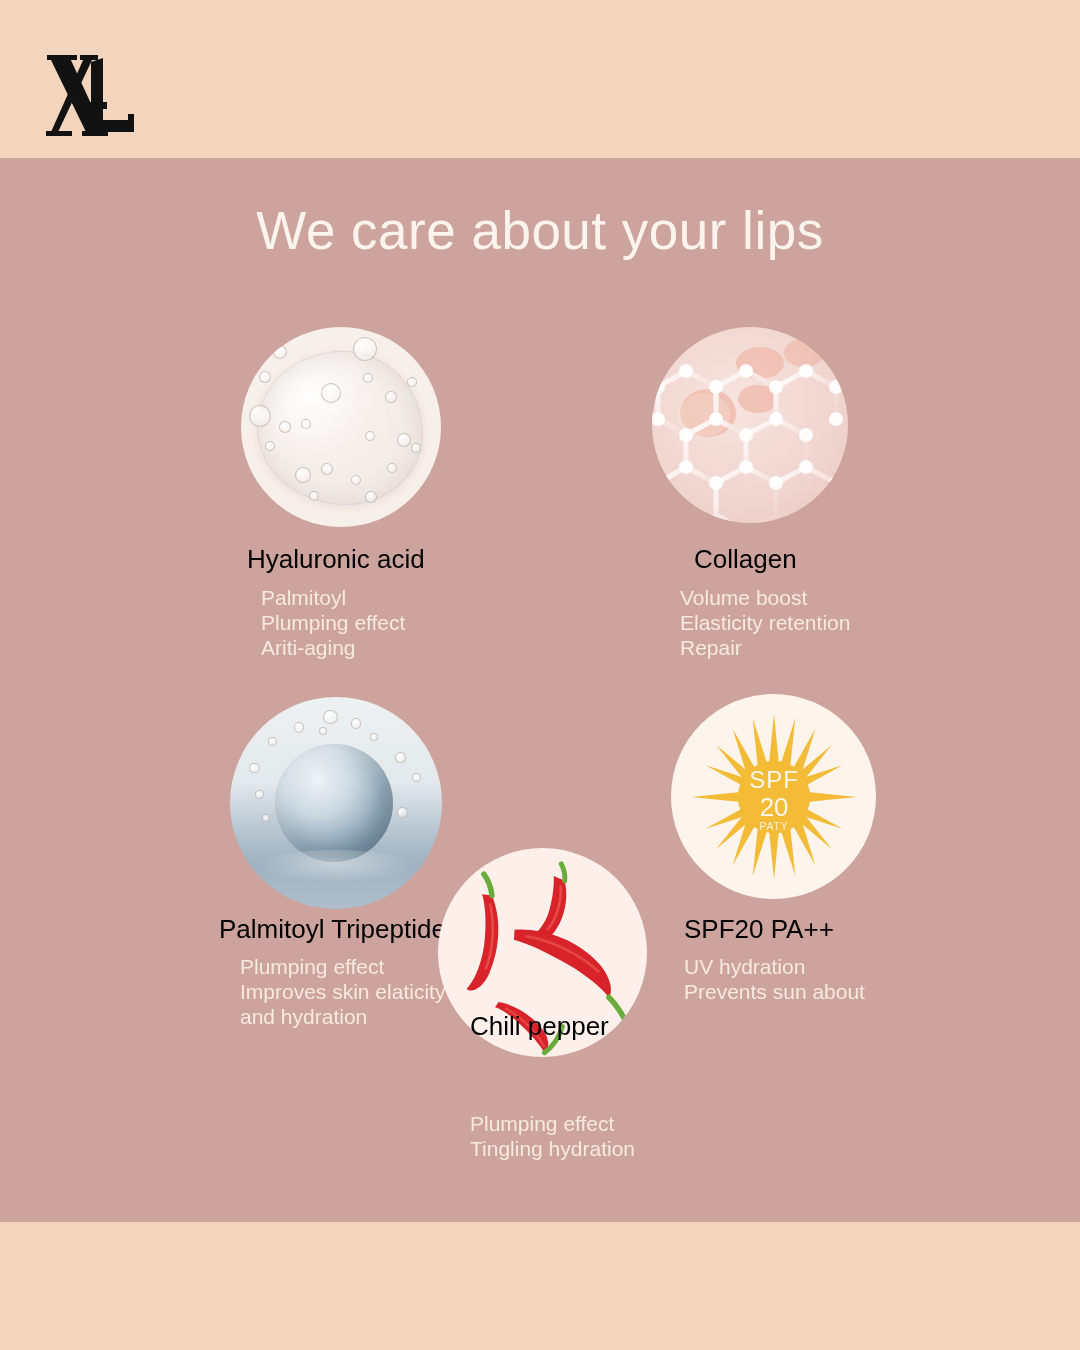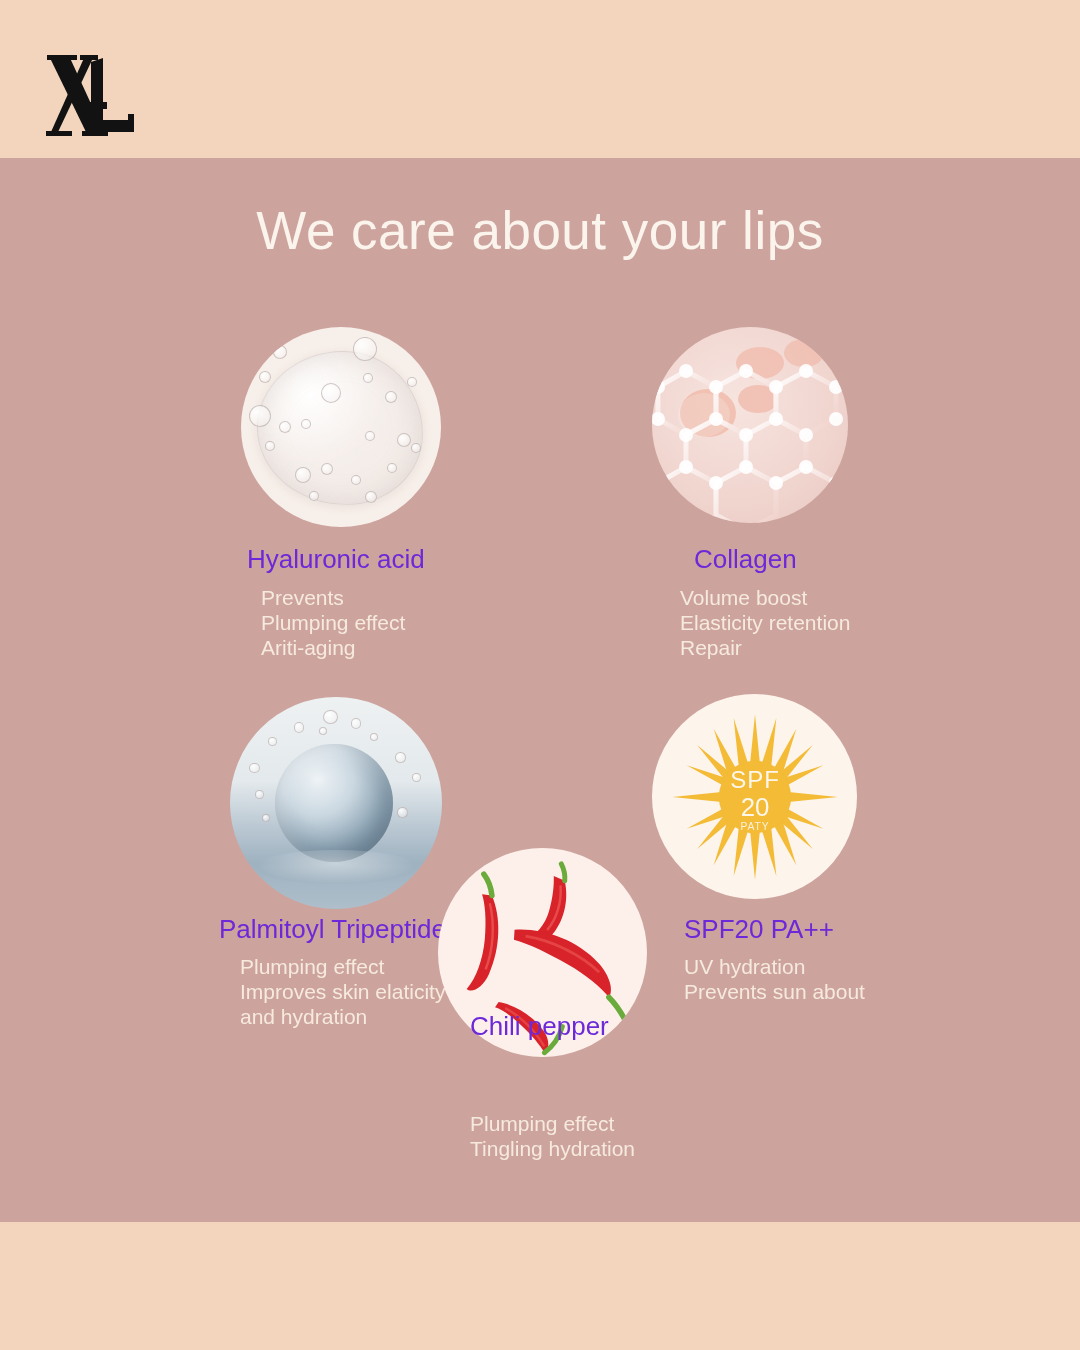--- a/index.html
+++ b/index.html
@@ -77,21 +77,21 @@
   .card {
     position: absolute;
   }
   .media {
     position: absolute;
     border-radius: 50%;
     overflow: hidden;
   }
   .card-title {
     position: absolute;
-    color: #6d28d9;
+    color: #000000;
     font-size: 26px;
     font-weight: 400;
     white-space: nowrap;
     line-height: 1;
   }
   .benefits {
     position: absolute;
     color: #f6eade;
     font-size: 21px;
     font-weight: 300;
@@ -227,21 +227,21 @@
       <div class="bub" style="left:27%; top:70%; width:7%;  height:7%;"></div>
       <div class="bub" style="left:40%; top:68%; width:5%;  height:5%;"></div>
       <div class="bub" style="left:55%; top:74%; width:4%;  height:4%;"></div>
       <div class="bub" style="left:73%; top:68%; width:4%;  height:4%;"></div>
       <div class="bub" style="left:85%; top:58%; width:4%;  height:4%;"></div>
       <div class="bub" style="left:62%; top:82%; width:5%;  height:5%;"></div>
       <div class="bub" style="left:34%; top:82%; width:4%;  height:4%;"></div>
     </div>
     <div class="card-title" style="left:247px; top:546px;">Hyaluronic acid</div>
     <div class="benefits" style="left:261px; top:585px;">
-      <div>Prevents</div>
+      <div>Palmitoyl</div>
       <div>Plumping effect</div>
       <div>Ariti-aging</div>
     </div>
   </div>
 
   <div class="card">
     <div class="media" style="left:652px; top:327px; width:196px; height:196px;">
       <div class="coll-bg"></div>
       <div style="position:absolute; inset:0;">
         <svg viewBox="0 0 196 196" xmlns="http://www.w3.org/2000/svg">
@@ -329,21 +329,21 @@
     </div>
     <div class="card-title" style="left:219px; top:916px;">Palmitoyl Tripeptide-5</div>
     <div class="benefits" style="left:240px; top:954px;">
       <div>Plumping effect</div>
       <div>Improves skin elaticity</div>
       <div>and hydration</div>
     </div>
   </div>
 
   <div class="card">
-    <div class="media" style="left:652px; top:694px; width:205px; height:205px;">
+    <div class="media" style="left:671px; top:694px; width:205px; height:205px;">
       <div class="spf-bg"></div>
       <div class="sun-wrap">
         <svg viewBox="0 0 200 200" xmlns="http://www.w3.org/2000/svg">
           <g fill="#f3bb36">
             <g id="rays">
               <path d="M100 4 L106 64 L94 64 Z"></path>
               <path d="M124.8 8.2 L118.6 66.8 L107.1 64.0 Z"></path>
               <path d="M148.0 20.6 L131.6 74.0 L121.5 67.8 Z"></path>
               <path d="M167.1 39.7 L129.9 86.4 L122.0 77.3 Z"></path>
               <path d="M179.4 63.0 L125.0 93.2 L120.8 82.0 Z"></path>

